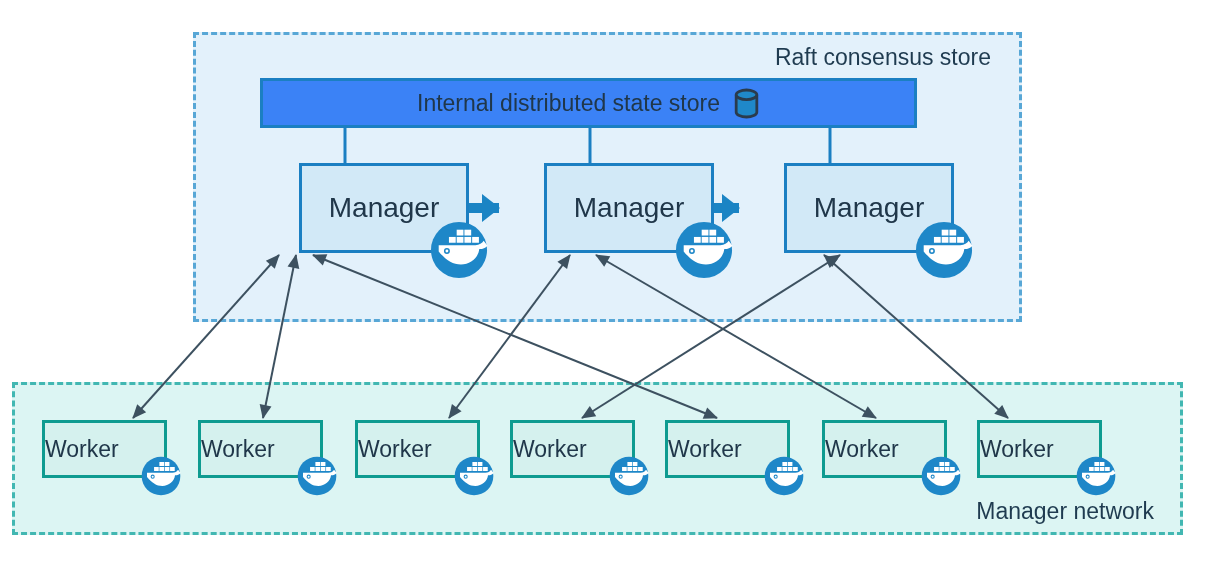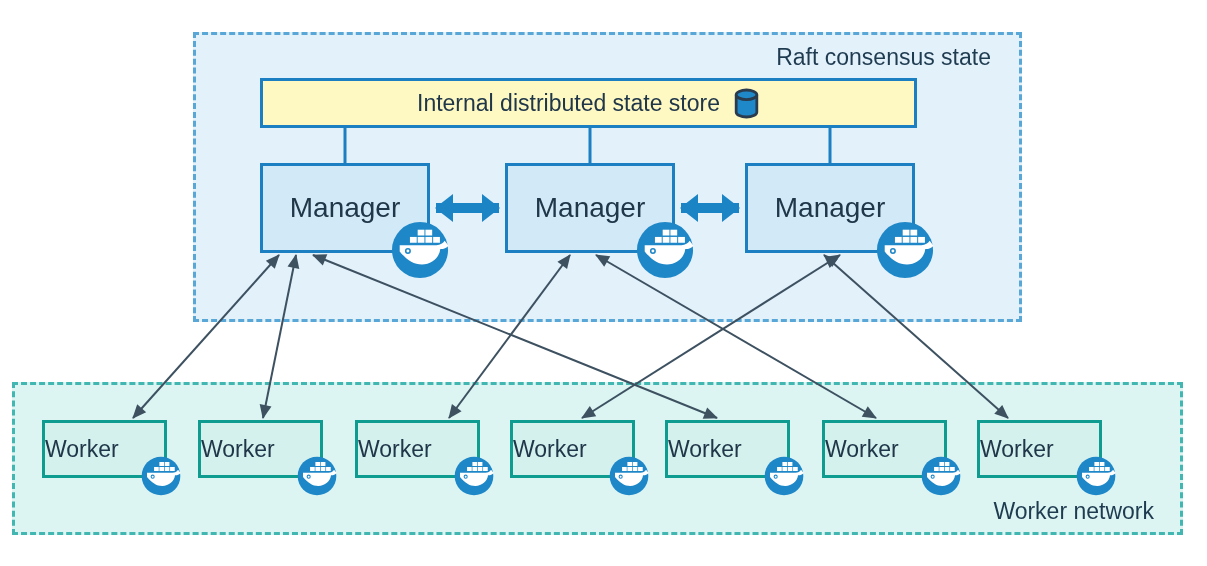--- a/index.html
+++ b/index.html
@@ -27,29 +27,29 @@
     position:absolute;bottom:7px;right:26px;
     font-size:23px;color:#1f3b50;white-space:nowrap;
   }
 
   
   svg.edges{position:absolute;left:0;top:0;z-index:2;}
 
   
   .store-box{
     left:260px;top:78px;width:657px;height:50px;
-    background:#fef9c3;border:3px solid #1b7fc2;z-index:3;
+    background:#3b82f6;border:3px solid #1b7fc2;z-index:3;
     display:flex;align-items:center;justify-content:center;gap:13px;
     font-size:23px;color:#20374a;
   }
   .manager-box{
     top:163px;width:170px;height:90px;
     background:#d2e9f7;border:3px solid #1b7fc2;z-index:3;
     display:flex;align-items:center;justify-content:center;
-    font-size:28px;color:#20374a;
+    font-size:28px;color:#20374a;margin-left:39px;
   }
   .m1{left:260px}.m2{left:505px}.m3{left:745px}
   .worker-box{
     top:420px;width:125px;height:58px;
     background:#d5f1ee;border:3px solid #0e9b90;z-index:3;
     display:flex;align-items:center;justify-content:flex-start;
     font-size:23px;color:#20374a;
   }
   .w1{left:42px}.w2{left:198px}.w3{left:355px}.w4{left:510px}
   .w5{left:665px}.w6{left:822px}.w7{left:977px}
@@ -76,25 +76,25 @@
         <rect x="35.6" y="16.5" width="7" height="6"></rect>
         <rect x="43.6" y="16.5" width="7" height="6"></rect>
         <path d="M9,25 h38 c4,0 7,-2 8.5,-4.5 l4,5 c-2,2.5 -5,3.5 -8,3.5 h-0.5 c-1,9 -9,16 -19,16 c-9,0 -16,-5 -23,-13.5 z"></path>
       </g>
       <circle cx="17.5" cy="31" r="2.3" fill="#ffffff" stroke="#1e87c8" stroke-width="1.6"></circle>
     </symbol>
   </defs>
 </svg>
 
 <div class="abs raft-group">
-  <div class="raft-label">Raft consensus state</div>
+  <div class="raft-label">Raft consensus store</div>
 </div>
 
 <div class="abs gossip-group">
-  <div class="gossip-label">Worker network</div>
+  <div class="gossip-label">Manager network</div>
 </div>
 
 <svg class="edges" width="1207" height="566">
   <defs>
     <marker id="ah" markerUnits="userSpaceOnUse" markerWidth="16" markerHeight="14" refX="14" refY="7" orient="auto-start-reverse">
       <path d="M1,1 L15,7 L1,13 z" fill="#3d5160"></path>
     </marker>
     <marker id="bigah" markerUnits="userSpaceOnUse" markerWidth="18" markerHeight="28" refX="17" refY="14" orient="auto-start-reverse">
       <path d="M0,0 L18,14 L0,28 z" fill="#1b84c4"></path>
     </marker>

